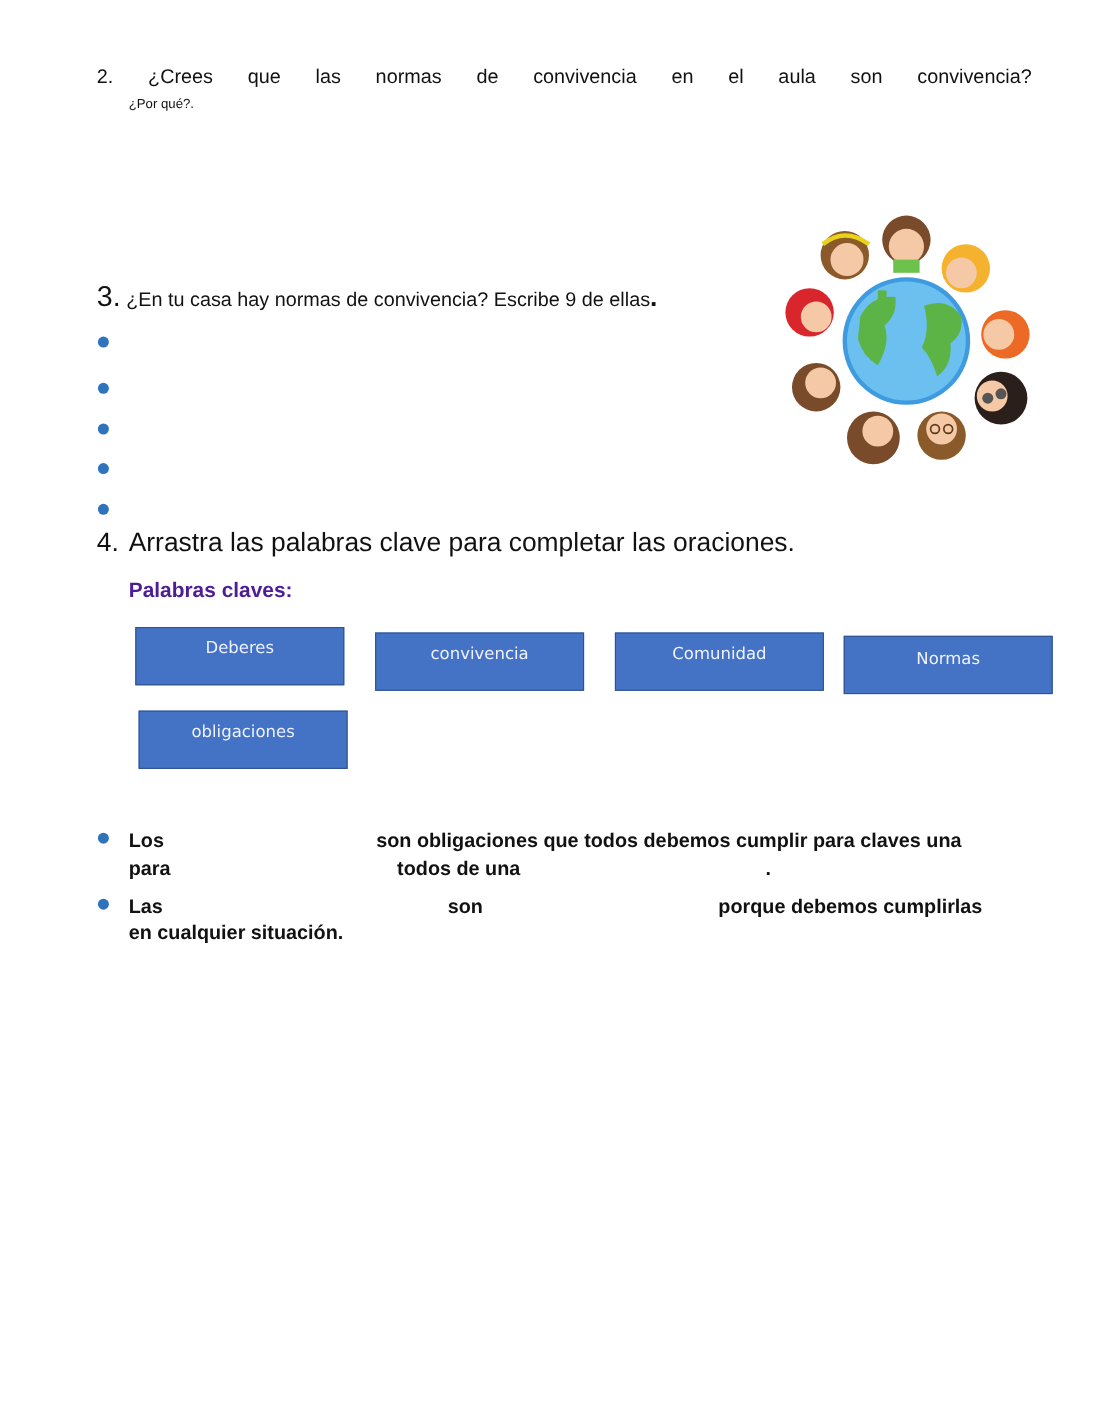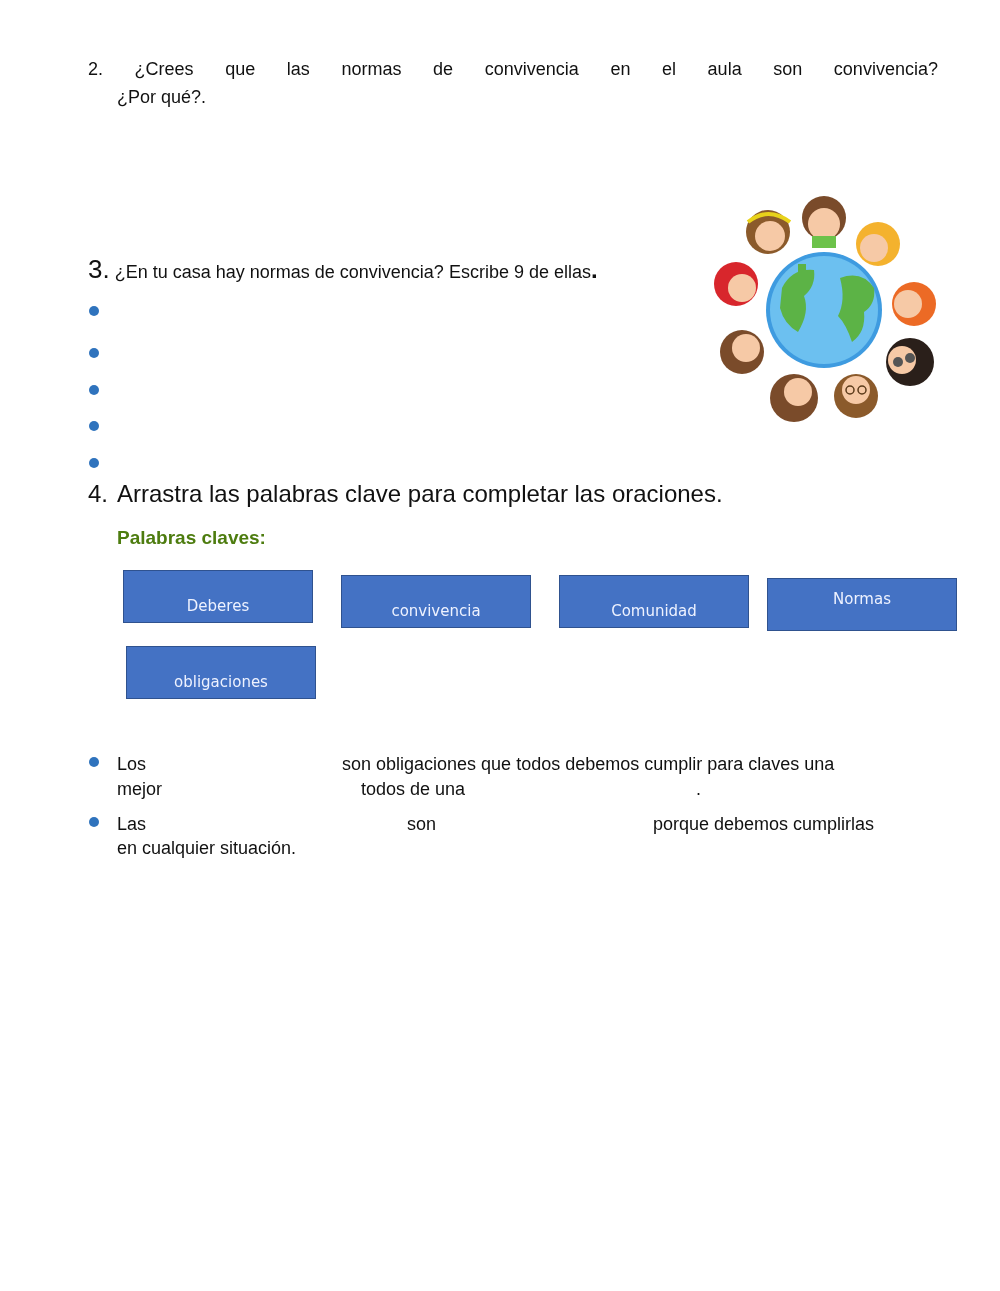--- a/index.html
+++ b/index.html
@@ -1,31 +1,31 @@
 <!DOCTYPE html>
 <html><head>
 <meta charset="utf-8">
 <style>
   html, body { margin: 0; padding: 0; background: #ffffff; }
   body { width: 1000px; height: 1291px; position: relative; overflow: hidden;
          font-family: "Liberation Sans", sans-serif; color: #111; }
   .abs { position: absolute; }
   .q2-line1 { left: 88px; top: 59px; width: 850px; font-size: 18px; display: flex; justify-content: space-between; }
-  .q2-line2 { left: 117px; top: 87px; font-size: 18px; text-align: right; }
+  .q2-line2 { left: 117px; top: 87px; font-size: 12px; text-align: right; }
   .q3 { left: 88px; top: 254px; font-size: 18px; }
   .q3 .num { font-size: 26px; }
   .q3 .dot { font-size: 24px; font-weight: bold; }
   .bullet { width: 10px; height: 10px; border-radius: 50%; background: #2f73bd; }
   .q4 { left: 88px; top: 480px; font-size: 24px; }
   .q4 .num { display: inline-block; width: 29px; }
-  .kw-label { left: 117px; top: 527px; font-size: 19px; font-weight: bold; color: #4d7c0f; }
+  .kw-label { left: 117px; top: 527px; font-size: 19px; font-weight: bold; color: #4c1d95; }
   .chip { position: absolute; width: 190px; height: 53px; background: #4472c4; border: 1px solid #2f528f;
           box-sizing: border-box; color: #eef2ff; font-family: "DejaVu Sans", sans-serif; font-size: 15px;
-          text-align: center; padding-top: 26px; cursor: grab; }
-  .sent { font-size: 18px; font-weight: normal; }
+          text-align: center; padding-top: 9px; cursor: grab; }
+  .sent { font-size: 18px; font-weight: bold; }
   .globe-wrap { left: 706px; top: 192px; width: 236px; height: 236px; }
 </style>
 </head>
 <body>
 
 <div class="abs q2-line1">
   <span>2.</span>
   <span>¿Crees</span>
   <span>que</span>
   <span>las</span>
@@ -94,21 +94,21 @@
 <div class="chip" style="left:123px;top:570px">Deberes</div>
 <div class="chip" style="left:341px;top:575px">convivencia</div>
 <div class="chip" style="left:559px;top:575px">Comunidad</div>
 <div class="chip" style="left:767px;top:578px;padding-top:11px">Normas</div>
 <div class="chip" style="left:126px;top:646px">obligaciones</div>
 
 <div class="abs bullet" style="left:89px;top:757px"></div>
 <div class="abs sent" style="left:117px;top:754px">Los</div>
 <div class="abs" style="left:160px;top:752px;width:175px;height:26px"></div>
 <div class="abs sent" style="left:342px;top:754px">son obligaciones que todos debemos cumplir para claves una</div>
-<div class="abs sent" style="left:117px;top:779px">mejor</div>
+<div class="abs sent" style="left:117px;top:779px">para</div>
 <div class="abs" style="left:180px;top:777px;width:175px;height:26px"></div>
 <div class="abs sent" style="left:361px;top:779px">todos de una</div>
 <div class="abs" style="left:495px;top:777px;width:195px;height:26px"></div>
 <div class="abs sent" style="left:696px;top:779px">.</div>
 
 <div class="abs bullet" style="left:89px;top:817px"></div>
 <div class="abs sent" style="left:117px;top:814px">Las</div>
 <div class="abs" style="left:160px;top:812px;width:235px;height:26px"></div>
 <div class="abs sent" style="left:407px;top:814px">son</div>
 <div class="abs" style="left:450px;top:812px;width:195px;height:26px"></div>

